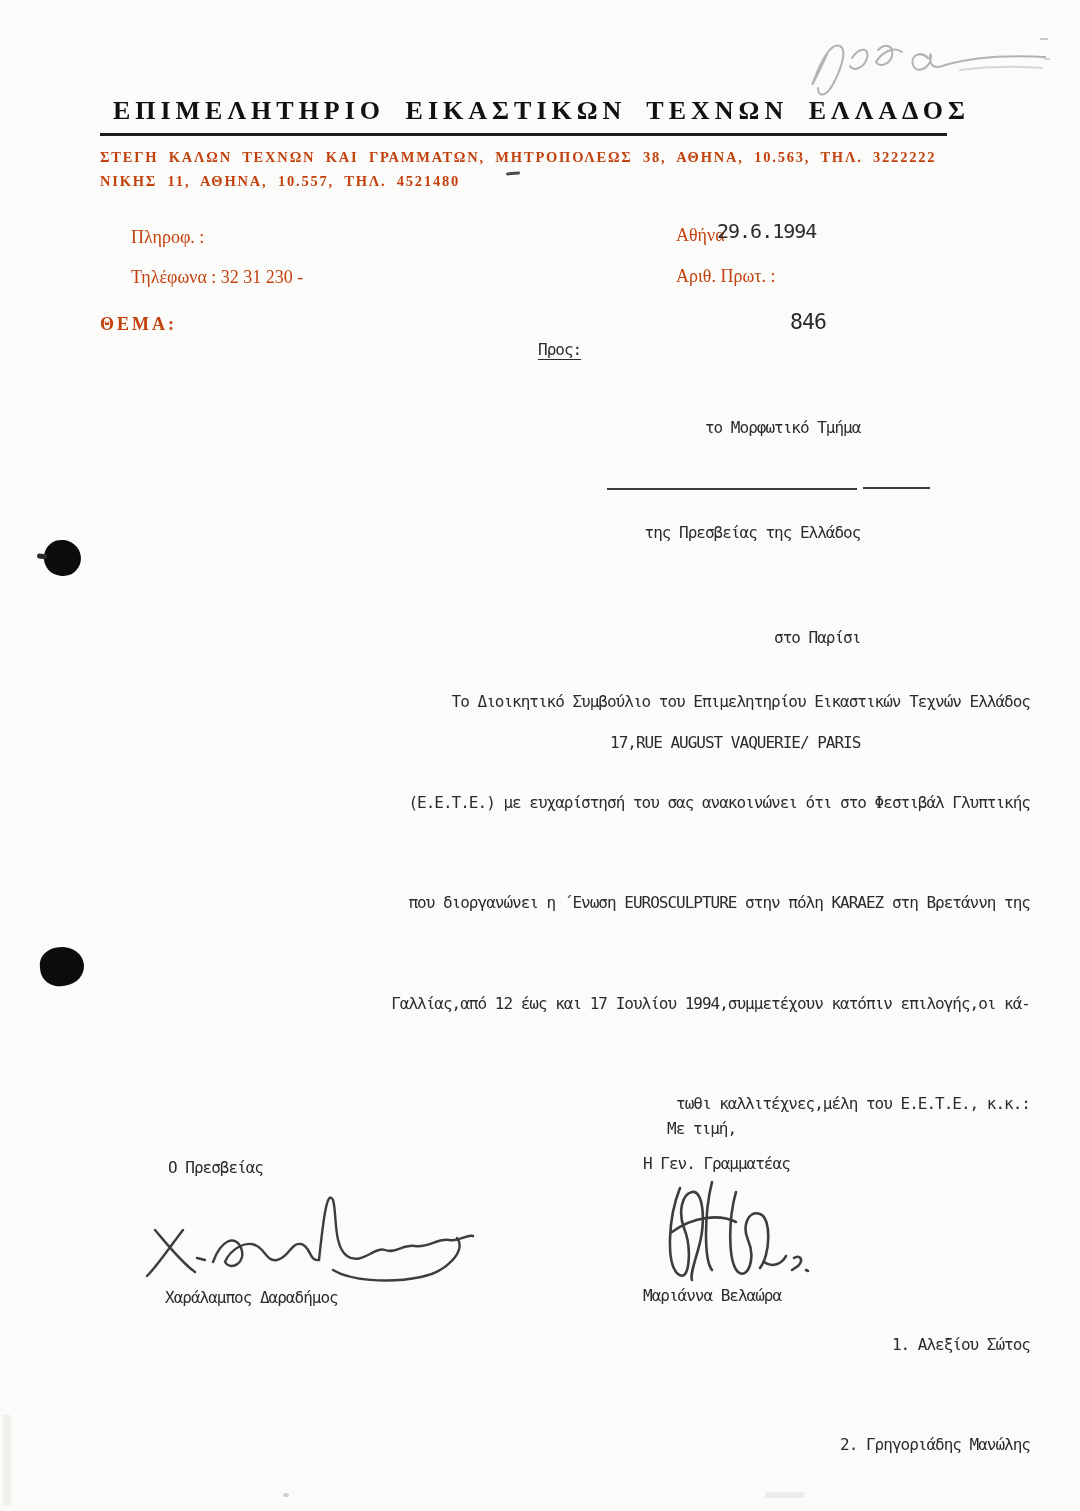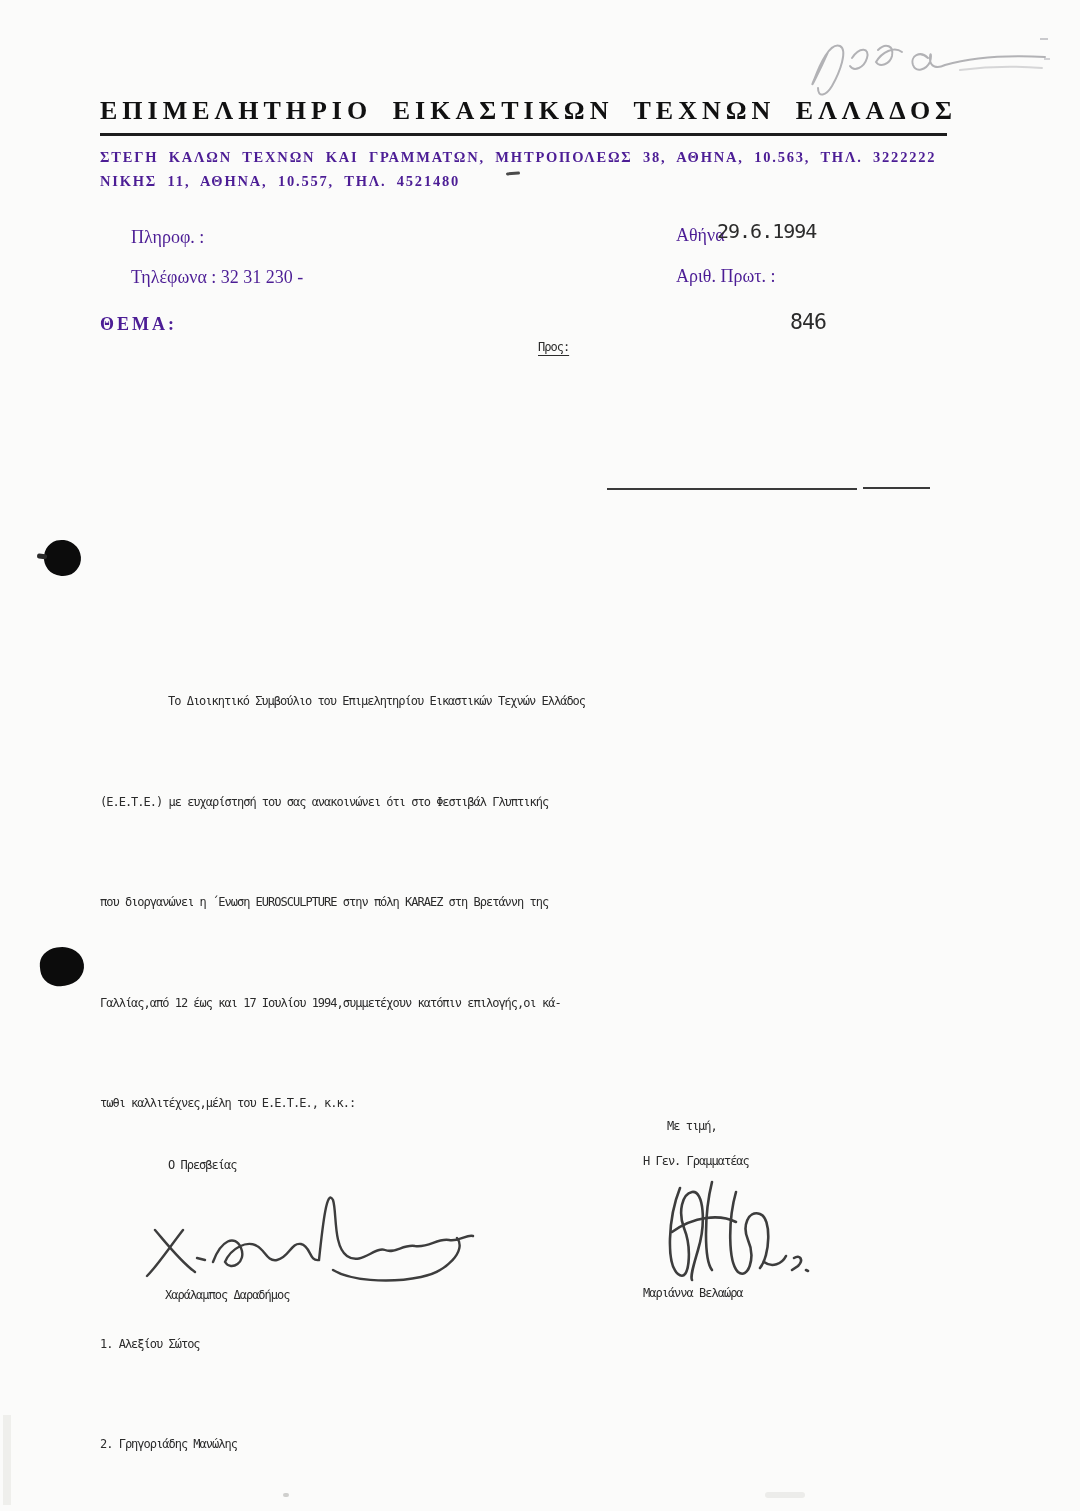--- a/index.html
+++ b/index.html
@@ -1,21 +1,21 @@
 <!DOCTYPE html>
 <html><head>
 <meta charset="utf-8">
 <style>
   html,body{margin:0;padding:0;background:#fbfbfa;}
   #page{position:relative;width:1080px;height:1511px;background:#fbfbfa;overflow:hidden;
-        font-family:"Liberation Serif","DejaVu Serif",serif;color:#1b1b1b;}
+        font-family:"Liberation Serif","DejaVu Serif",serif;color:#1b1b1b;text-align:right;}
   .abs{position:absolute;}
-  .typed{font-family:"DejaVu Sans Mono","Liberation Mono",monospace;font-size:12px;
+  .typed{font-family:"DejaVu Sans Mono","Liberation Mono",monospace;font-size:16px;
          letter-spacing:-1px;color:#2b2b2b;white-space:pre;}
-  .serif{font-family:"Liberation Serif","DejaVu Serif",serif;color:#4c1d95;white-space:pre;}
+  .serif{font-family:"Liberation Serif","DejaVu Serif",serif;color:#c2410c;white-space:pre;}
 
   .org-title{left:100px;top:96px;width:870px;font-size:26px;font-weight:bold;
              letter-spacing:5px;word-spacing:9px;color:#111;}
   .head-rule{left:100px;top:133px;width:847px;height:3px;background:#1d1d1d;}
   .sub1{left:100px;top:149px;font-size:14.5px;font-weight:bold;letter-spacing:1.8px;word-spacing:5px;}
   .sub2{left:100px;top:173px;font-size:14.5px;font-weight:bold;letter-spacing:1.8px;word-spacing:5px;}
   .stray-dash{left:506px;top:172px;width:14px;height:3px;background:#4a4a4a;transform:rotate(-4deg);border-radius:2px;}
 
   .lbl{font-size:18px;margin-left:31px;}
   .info-lbl{left:100px;top:227px;}
@@ -78,20 +78,26 @@
 
   <div class="abs serif lbl info-lbl">Πληροφ. :</div>
   <div class="abs serif lbl phones-lbl">Τηλέφωνα : 32 31 230 -</div>
   <div class="abs serif lbl city-lbl">Αθήνα</div>
   <div class="abs typed date-val">29.6.1994</div>
   <div class="abs serif lbl prot-lbl">Αριθ. Πρωτ. :</div>
   <div class="abs typed prot-val">846</div>
   <div class="abs serif subject-lbl">ΘΕΜΑ:</div>
 
   <div class="abs typed to-lbl">Προς:</div>
+  <div class="abs typed recip">
+    <div>το Μορφωτικό Τμήμα</div>
+    <div>της Πρεσβείας της Ελλάδος</div>
+    <div>στο Παρίσι</div>
+    <div>17,RUE AUGUST VAQUERIE/ PARIS</div>
+  </div>
   <div class="abs recip-rule1"></div>
   <div class="abs recip-rule2"></div>
 
   <div class="abs punch punch1"></div>
   <div class="abs punch punch2"></div>
 
   <div class="abs typed bodyflow">
     <div>
       <div class="ind">Το Διοικητικό Συμβούλιο του Επιμελητηρίου Εικαστικών Τεχνών Ελλάδος</div>
       <div>(Ε.Ε.Τ.Ε.) με ευχαρίστησή του σας ανακοινώνει ότι στο Φεστιβάλ Γλυπτικής</div>

